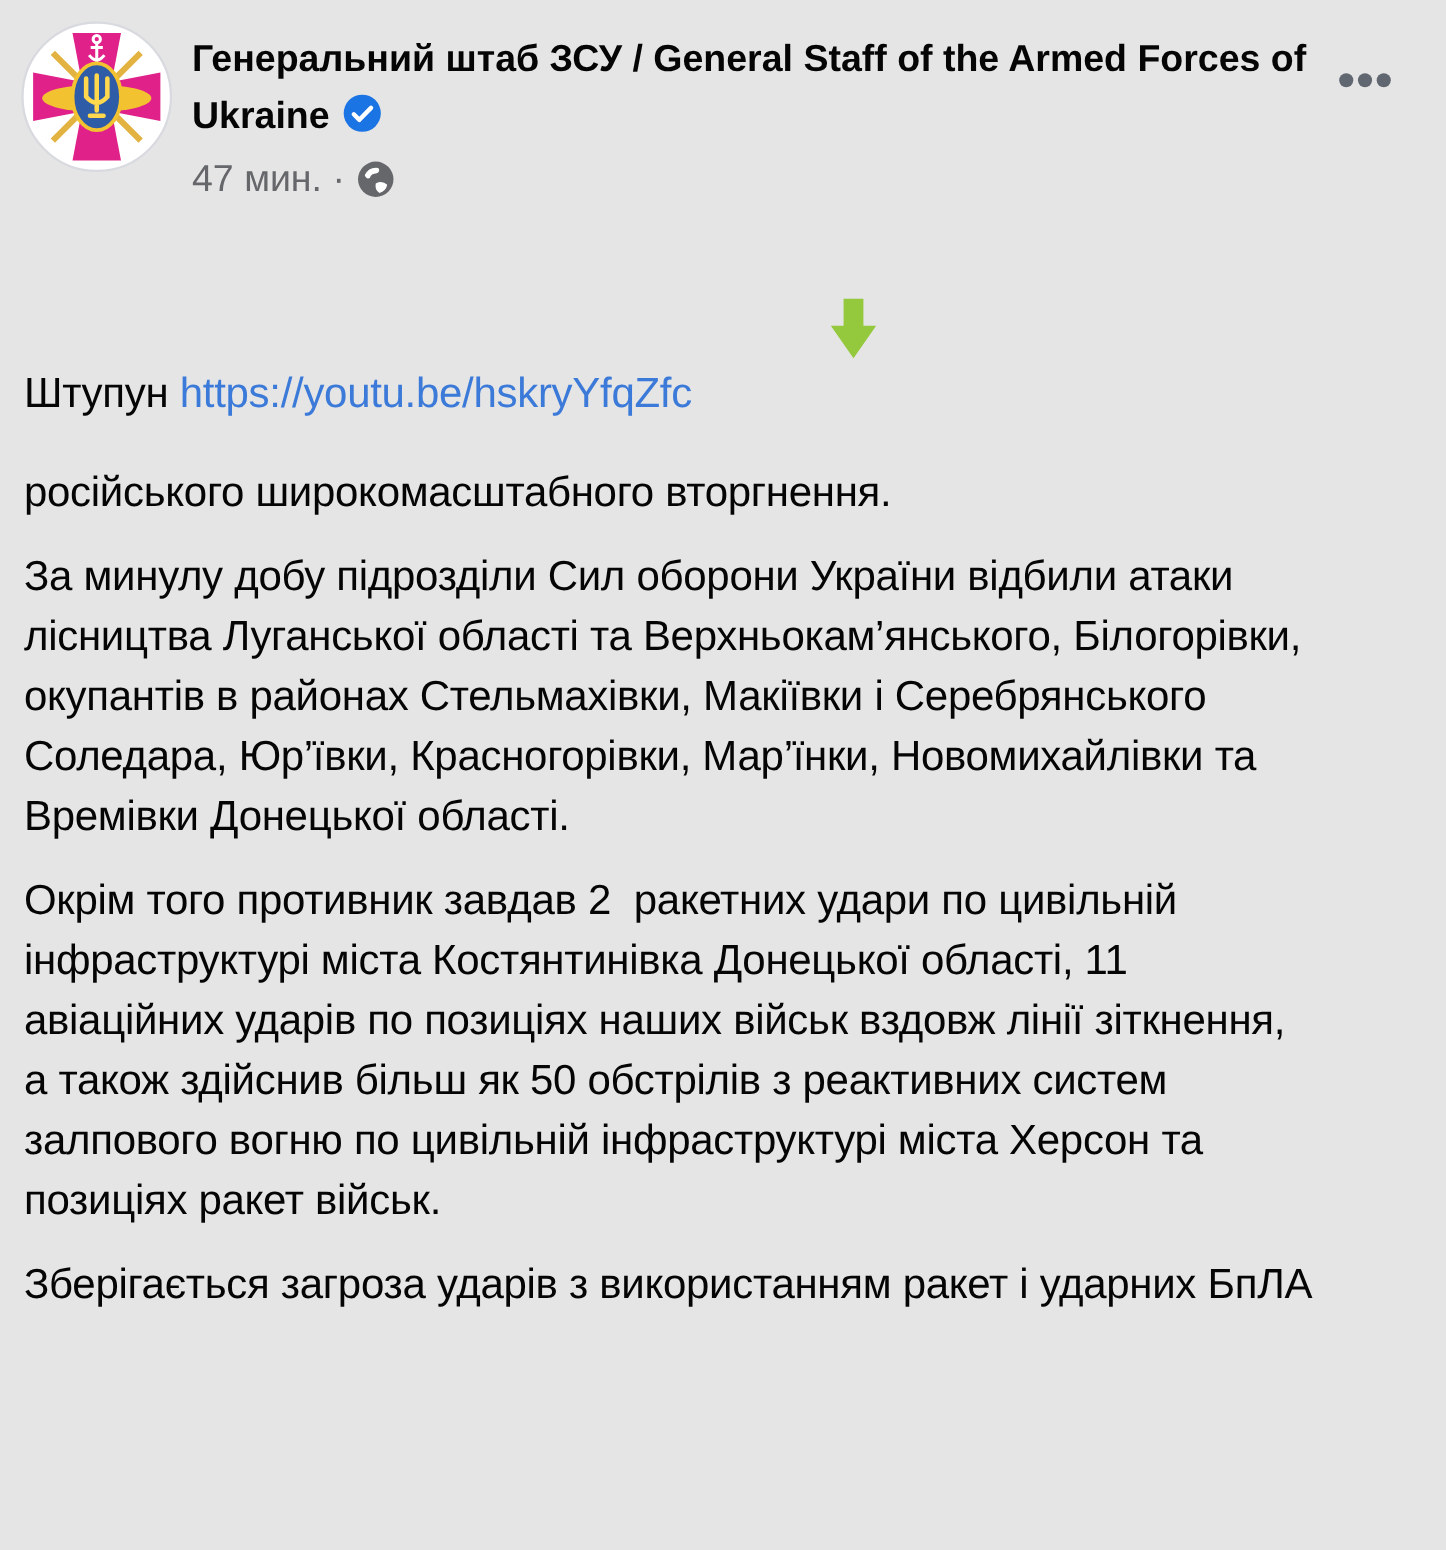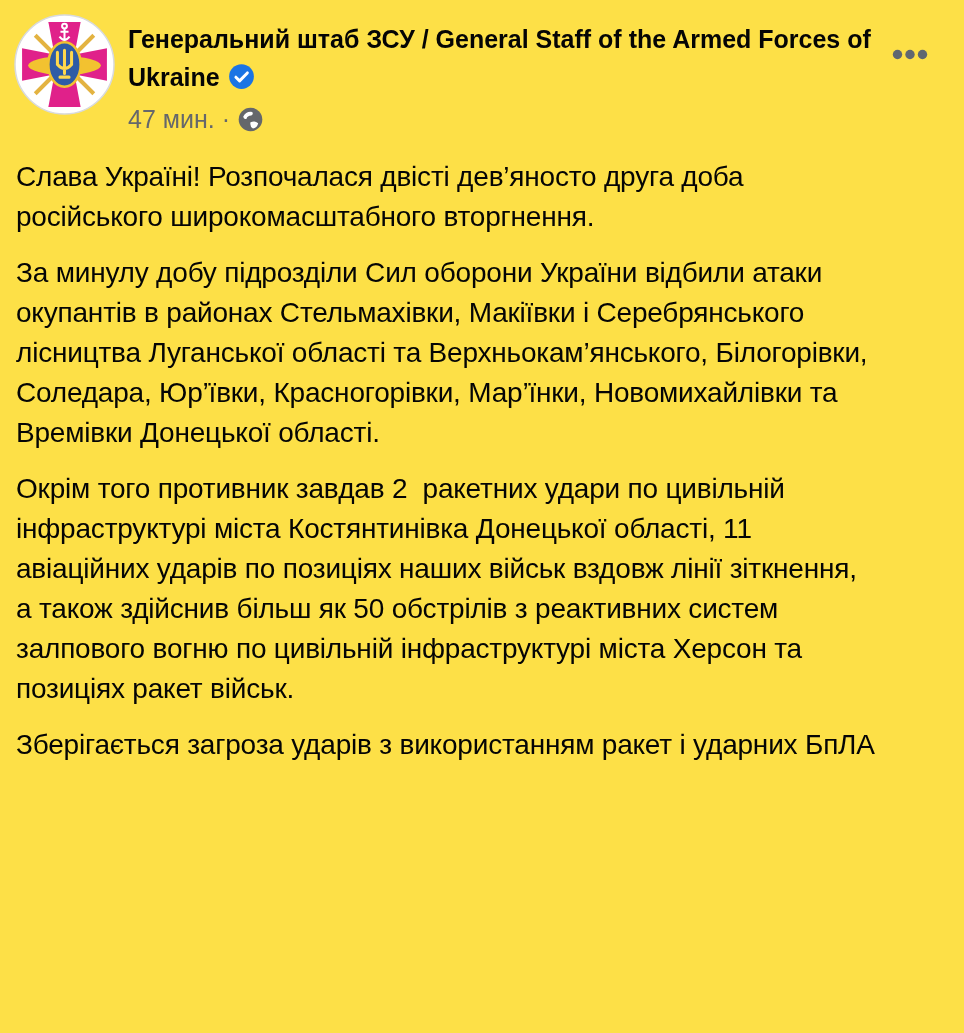--- a/index.html
+++ b/index.html
@@ -1,20 +1,20 @@
 <!DOCTYPE html>
 <html><head>
 <meta charset="utf-8">
 <style>
   html,body{margin:0;padding:0;background:#ffffff;}
   .fb-post{
     position:relative;
     width:964px;height:1033px;
     overflow:hidden;
-    background:#fde047;
+    background:#e5e5e5;
     font-family:"Liberation Sans","DejaVu Sans",sans-serif;
     color:#050505;
   }
   
   .header{display:flex;align-items:flex-start;padding:14px 16px 0 14px;}
   .avatar{width:101px;height:101px;flex:0 0 101px;margin-right:13px;cursor:pointer;}
   .avatar svg{display:block;}
   .hmeta{padding-top:6px;flex:1;min-width:0;}
   .page-name{
     max-width:745px;
@@ -105,31 +105,35 @@
           <circle cx="30.5" cy="5.5" r="4.7"></circle>
         </g>
       </svg>
     </div>
   </div>
 
   <div class="body-text">
 
 
     <p>
+      <span class="ln"><span>Штупун </span><a class="link">https://youtu.be/hskryYfqZfc</a><span class="arrow">
+          <svg width="34" height="44" viewBox="0 0 36 46">
+            <path d="M11,2 h14 v19 h9 L18,44 L2,21 h9 Z" fill="#94C83D"></path>
+          </svg>
+        </span></span>
     </p>
 
     <p>
-      <span class="ln">Слава Україні! Розпочалася двісті дев’яносто друга доба</span>
       <span class="ln">російського широкомасштабного вторгнення.</span>
     </p>
 
     <p>
       <span class="ln">За минулу добу підрозділи Сил оборони України відбили атаки</span>
+      <span class="ln">лісництва Луганської області та Верхньокам’янського, Білогорівки,</span>
       <span class="ln">окупантів в районах Стельмахівки, Макіївки і Серебрянського</span>
-      <span class="ln">лісництва Луганської області та Верхньокам’янського, Білогорівки,</span>
       <span class="ln">Соледара, Юр’ївки, Красногорівки, Мар’їнки, Новомихайлівки та</span>
       <span class="ln">Времівки Донецької області.</span>
     </p>
 
     <p>
       <span class="ln">Окрім того противник завдав 2  ракетних удари по цивільній</span>
       <span class="ln">інфраструктурі міста Костянтинівка Донецької області, 11</span>
       <span class="ln">авіаційних ударів по позиціях наших військ вздовж лінії зіткнення,</span>
       <span class="ln">а також здійснив більш як 50 обстрілів з реактивних систем</span>
       <span class="ln">залпового вогню по цивільній інфраструктурі міста Херсон та</span>

